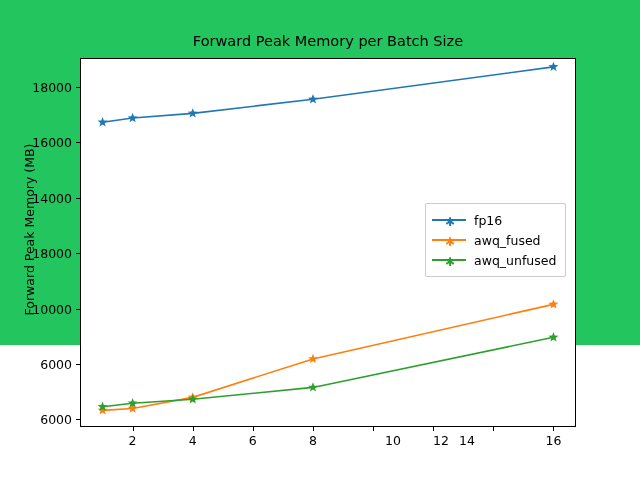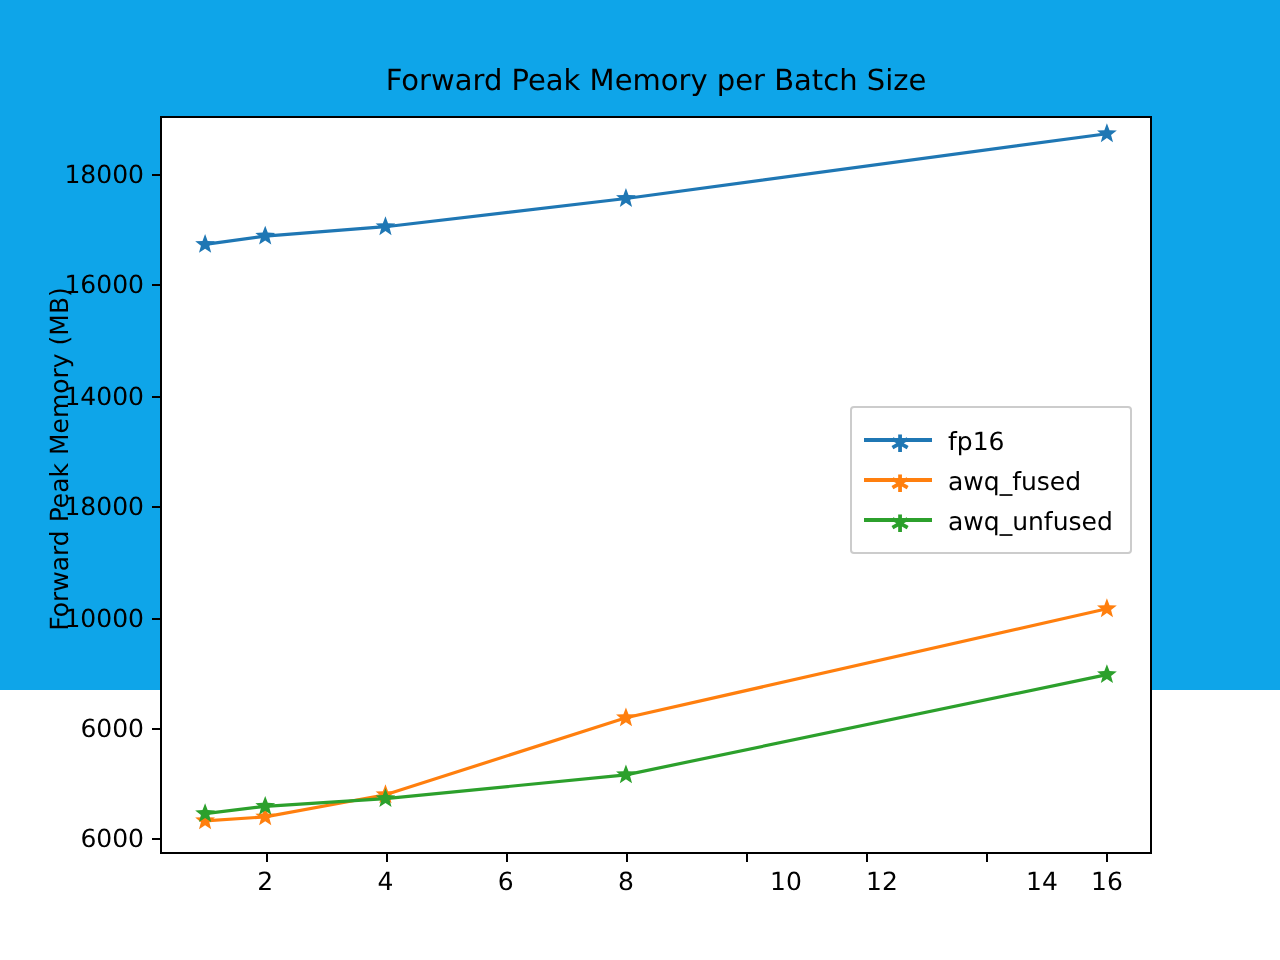--- a/index.html
+++ b/index.html
@@ -7,21 +7,21 @@
     background: #ffffff;
   }
   body {
     width: 640px; height: 480px;
     font-family: "DejaVu Sans", sans-serif;
     overflow: hidden;
   }
   #figure {
     position: relative;
     width: 640px; height: 345px;
-    background: #0ea5e9;
+    background: #22c55e;
   }
   
   #axes-box {
     position: absolute;
     left: 80px; top: 58px;
     width: 496px; height: 369px;
     border: 1px solid #000000;
     box-sizing: border-box;
     background: #ffffff;
   }
@@ -157,21 +157,21 @@
       <div class="xtick-label" style="left: 192.727px;">4</div>
       <div class="xtick-mark" style="left: 192.727px;"></div>
       <div class="xtick-label" style="left: 252.848px;">6</div>
       <div class="xtick-mark" style="left: 252.848px;"></div>
       <div class="xtick-label" style="left: 312.97px;">8</div>
       <div class="xtick-mark" style="left: 312.97px;"></div>
       <div class="xtick-label" style="left: 393px;">10</div>
       <div class="xtick-mark" style="left: 373.091px;"></div>
       <div class="xtick-label" style="left: 441px;">12</div>
       <div class="xtick-mark" style="left: 433.212px;"></div>
-      <div class="xtick-label" style="left: 521px;">14</div>
+      <div class="xtick-label" style="left: 467px;">14</div>
       <div class="xtick-mark" style="left: 493.333px;"></div>
       <div class="xtick-label" style="left: 553.455px;">16</div>
       <div class="xtick-mark" style="left: 553.455px;"></div>
     </div>
 
   <svg id="plot-svg" viewBox="0 0 640 480">
       <path d="M102.55 122.22 L132.61 118.07 L192.73 113.36 L312.97 99.25 L553.45 66.86" fill="none" stroke="#1f77b4" stroke-width="1.6"></path>
       <polygon points="102.55,117.02 103.83,120.46 107.49,120.62 104.62,122.90 105.60,126.43 102.55,124.41 99.49,126.43 100.47,122.90 97.60,120.62 101.26,120.46" fill="#1f77b4"></polygon>
       <polygon points="132.61,112.87 133.89,116.30 137.55,116.46 134.68,118.74 135.66,122.28 132.61,120.25 129.55,122.28 130.53,118.74 127.66,116.46 131.32,116.30" fill="#1f77b4"></polygon>
       <polygon points="192.73,108.16 194.01,111.60 197.67,111.76 194.80,114.04 195.78,117.57 192.73,115.55 189.67,117.57 190.65,114.04 187.78,111.76 191.44,111.60" fill="#1f77b4"></polygon>

